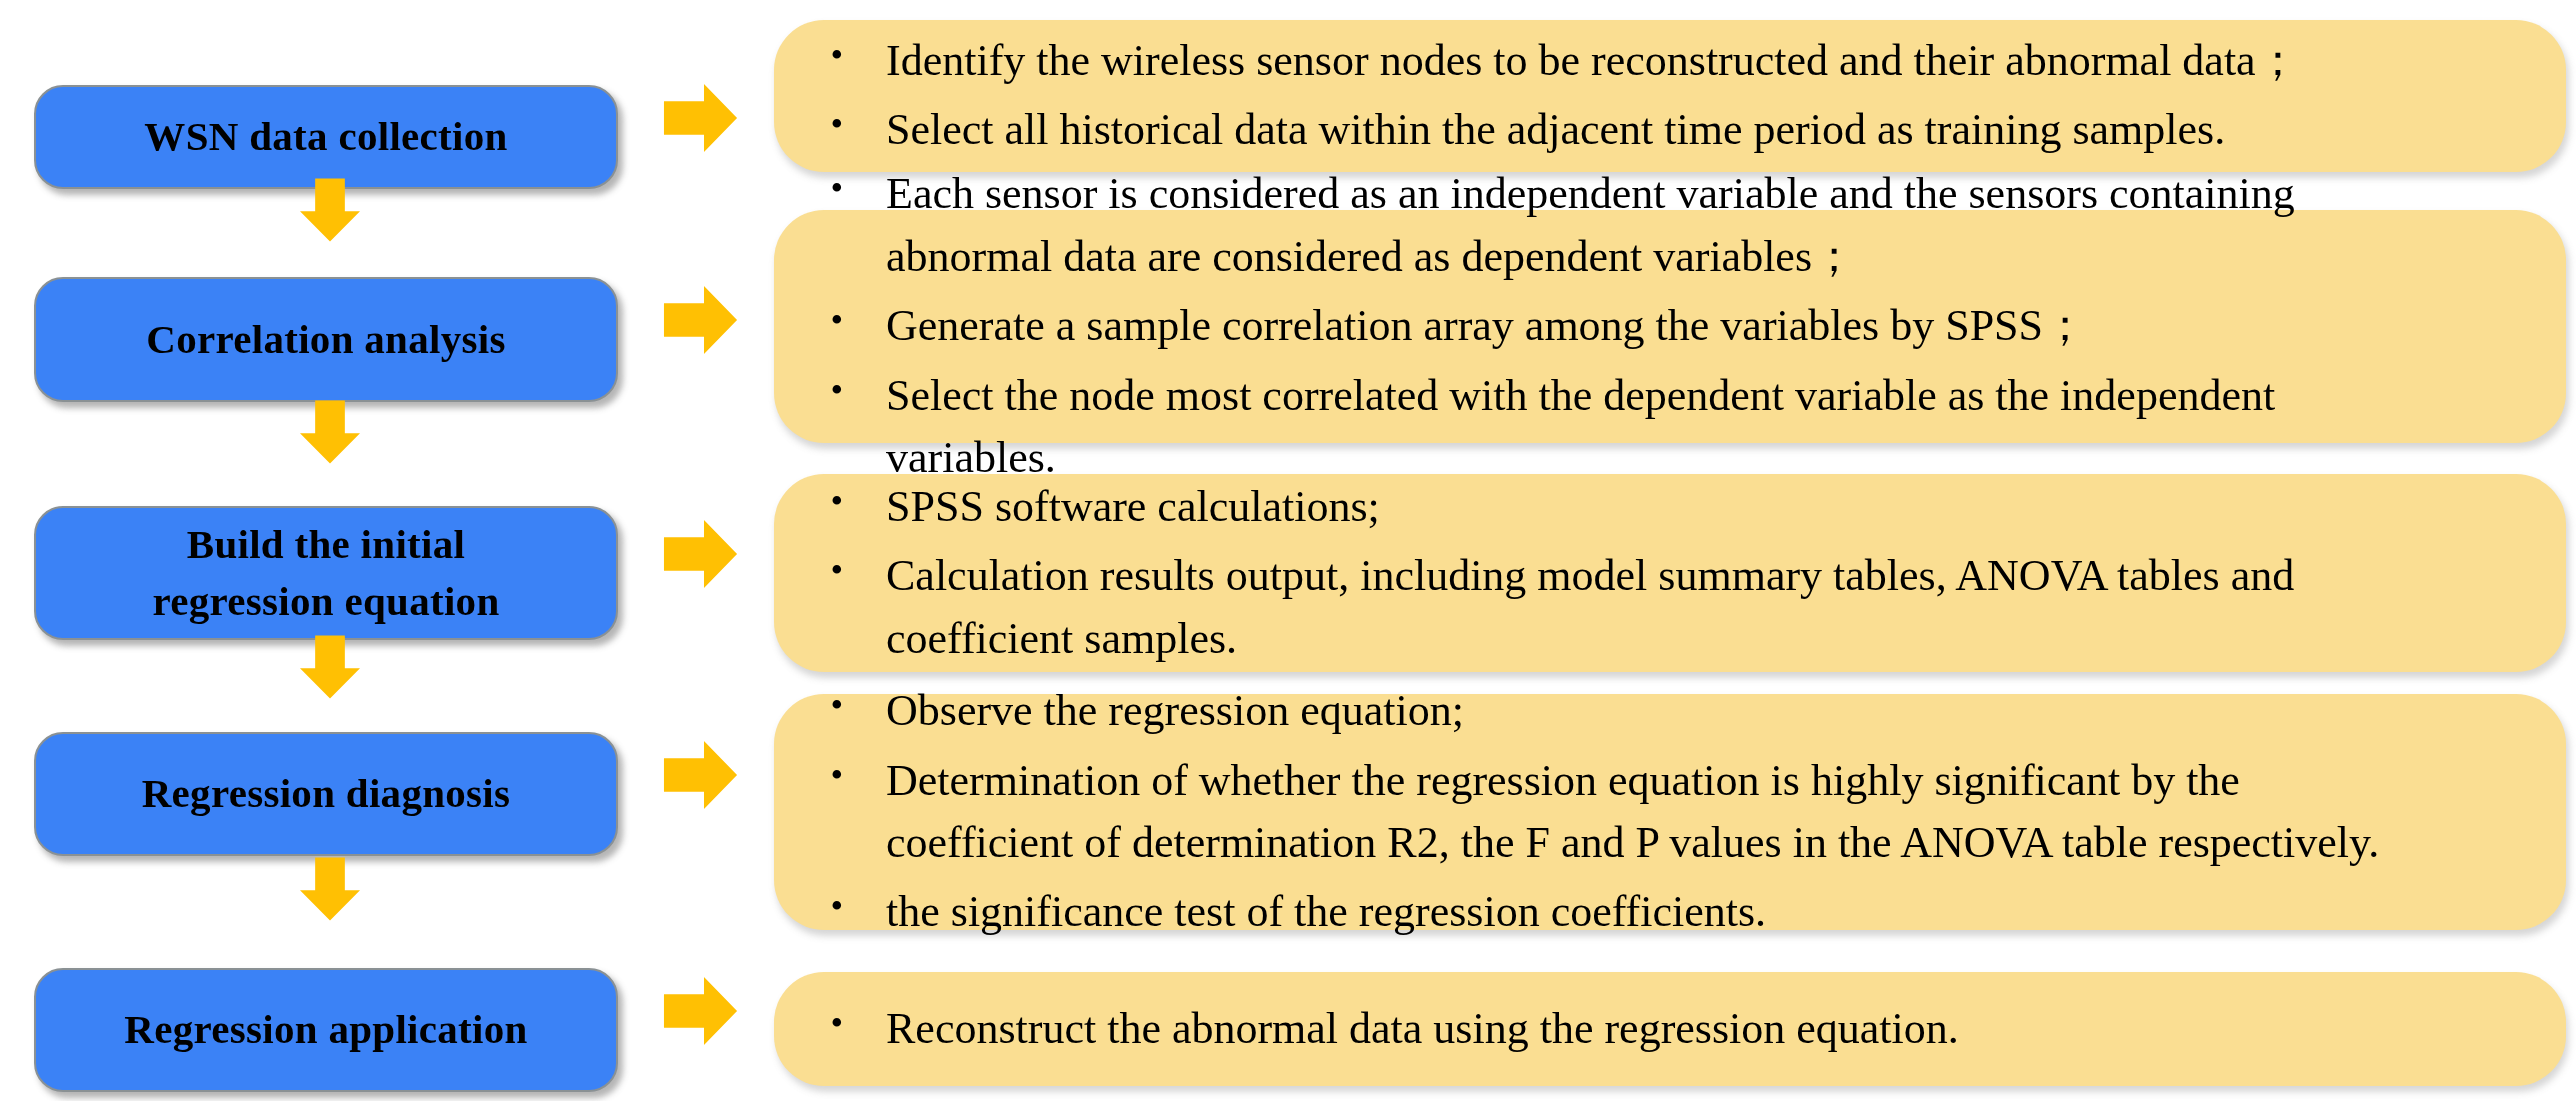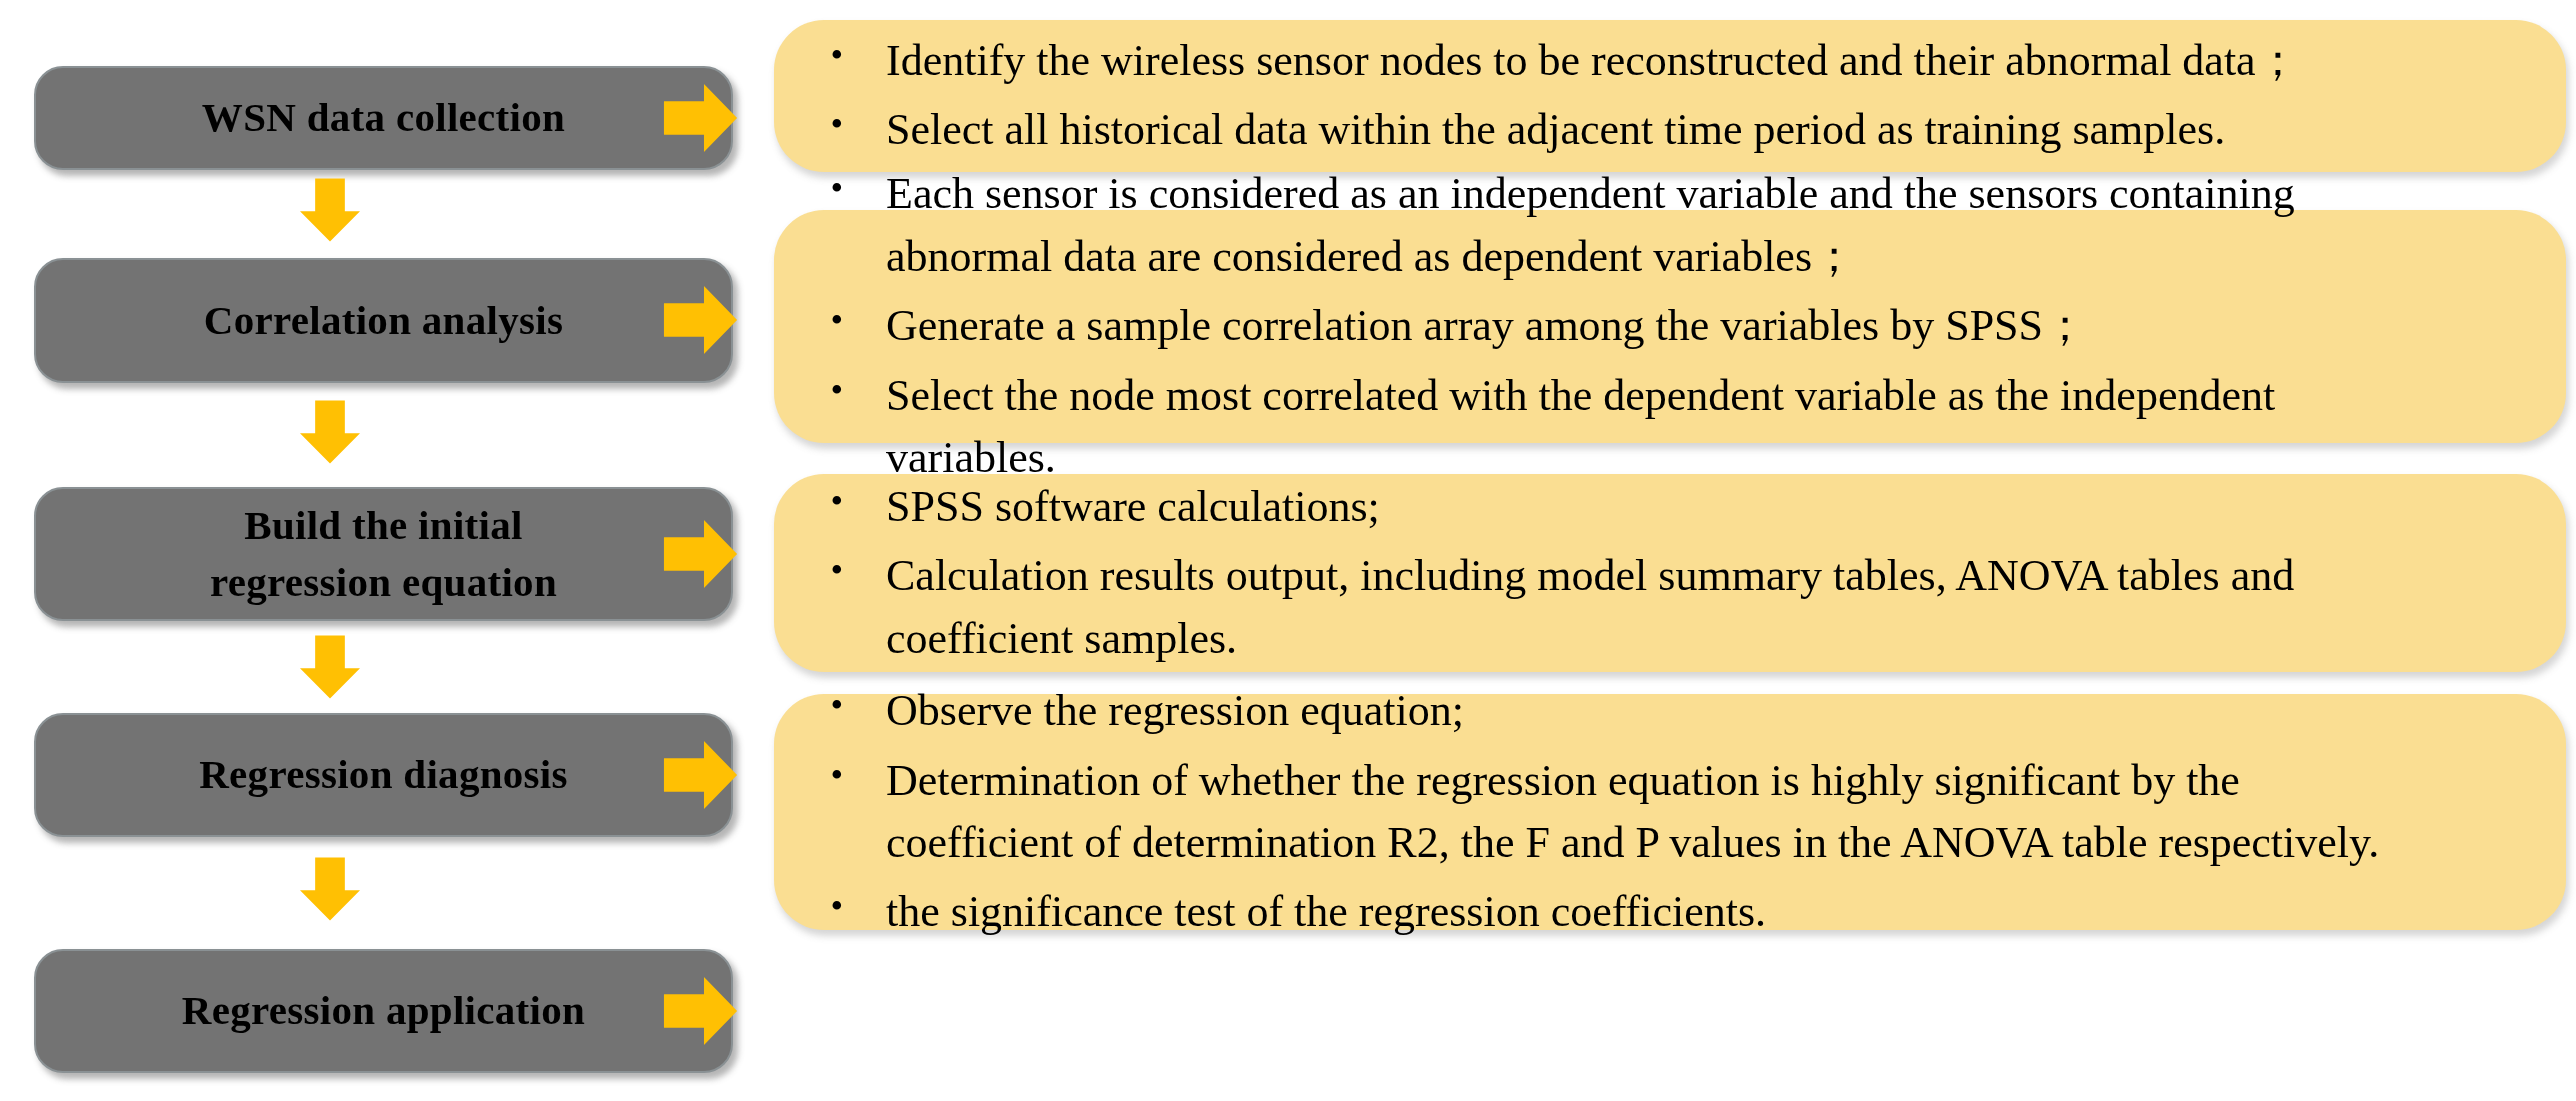--- a/index.html
+++ b/index.html
@@ -18,30 +18,31 @@
     width: 2576px;
     height: 1101px;
     background: #ffffff;
     overflow: hidden;
   }
 
   
   .stage-box {
     position: absolute;
     left: 34px;
-    width: 699px;
-    background: #737373;
+    width: 584px;
+    background: #3b82f6;
     border: 2.5px solid #8a9194;
     border-radius: 29px;
     box-shadow: 4.4px 5.7px 6.4px rgba(90, 90, 90, 0.45);
     display: flex;
     align-items: center;
     justify-content: center;
     box-sizing: border-box;
     text-align: center;
+    margin-top: 19px;
   }
   .stage-box .stage-label {
     font-size: 41px;
     font-weight: bold;
     line-height: 1.4;
     white-space: pre-line;
     letter-spacing: 0.3px;
   }
   .stage-1 { top: 66px;  height: 104px; }
   .stage-2 { top: 258px;  height: 125px; }
@@ -184,15 +185,20 @@
   <svg class="arrow-down ad-4" viewBox="0 0 95 100">
     <polygon points="24,0 71,0 71,52 95,52 47.5,100 0,52 24,52" fill="#FFC003"></polygon>
   </svg>
 
   <div class="stage-box stage-5">
     <span class="stage-label">Regression application</span>
   </div>
   <svg class="arrow-right ar-5" viewBox="0 0 115 107">
     <polygon points="0,27 63,27 63,0 115,53.5 63,107 63,80 0,80" fill="#FFC003"></polygon>
   </svg>
+  <div class="detail-box detail-5">
+    <ul class="bullet-list">
+      <li>Reconstruct the abnormal data using the regression equation.</li>
+    </ul>
+  </div>
 
 </div>
 
 
 </body></html>

